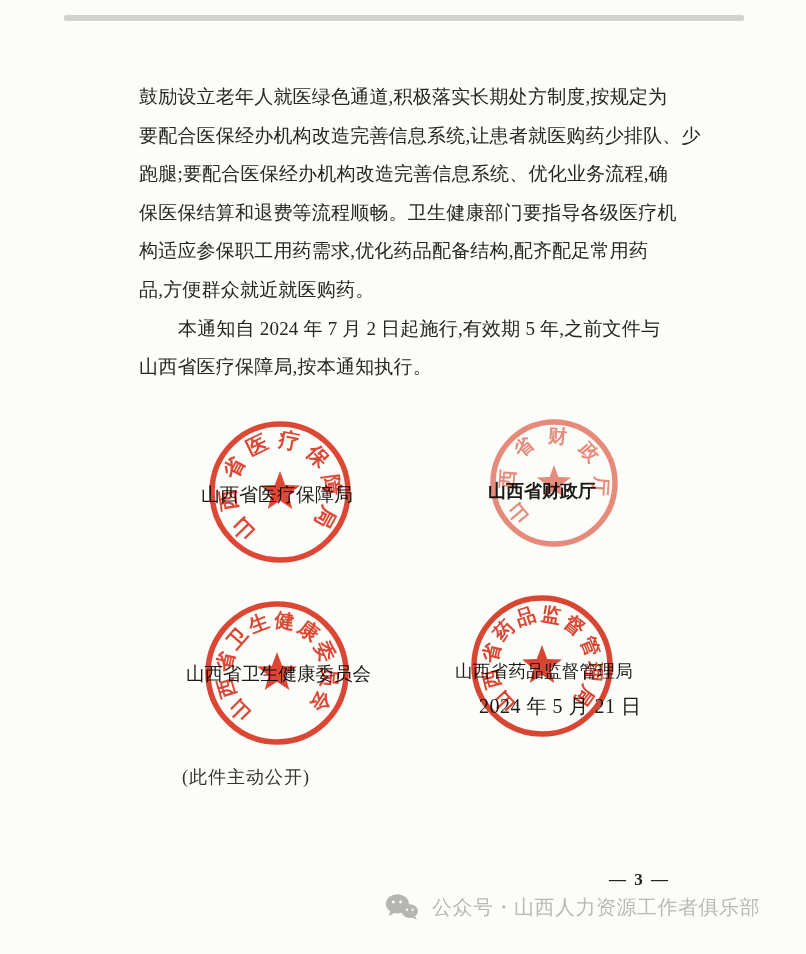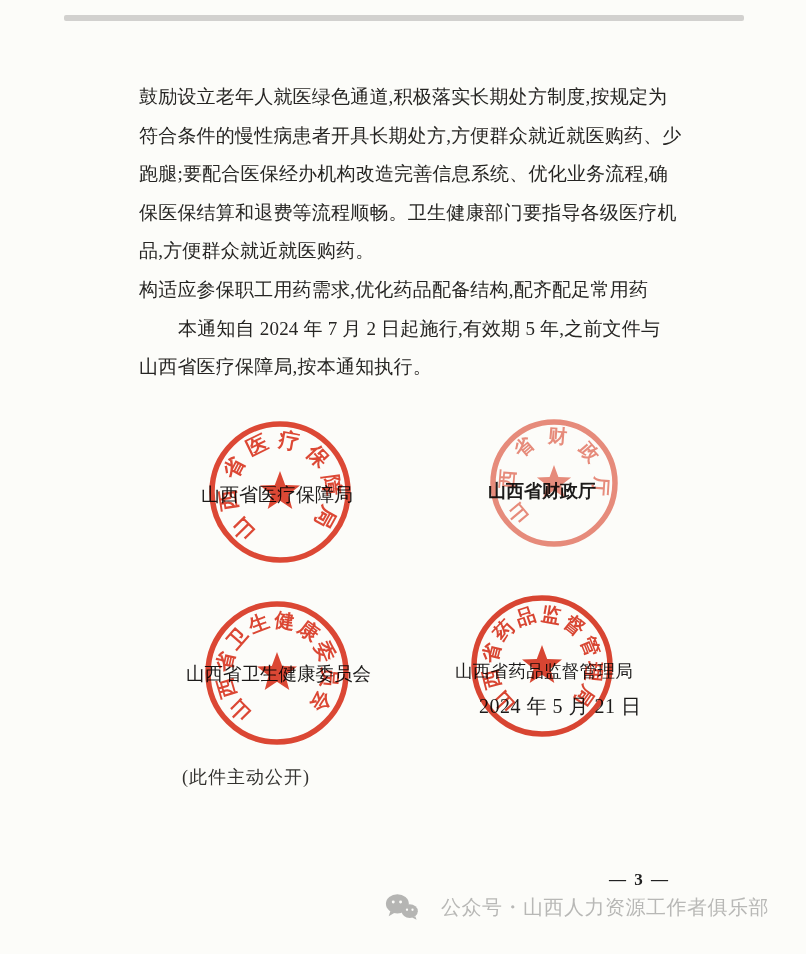--- a/index.html
+++ b/index.html
@@ -40,39 +40,39 @@
   }
   .page-number{
     position:absolute;left:609px;top:870px;font-size:17px;color:#222;
     font-weight:bold;letter-spacing:2px;white-space:nowrap;
   }
   .watermark{
     position:absolute;left:385px;top:893px;display:flex;align-items:center;
     color:#b8b8b6;z-index:0;
   }
   .watermark-text{
-    font-size:20px;letter-spacing:0.5px;margin-left:23px;white-space:nowrap;
+    font-size:20px;letter-spacing:0.5px;margin-left:14px;white-space:nowrap;
     font-family:"Liberation Sans","DejaVu Sans",sans-serif;
   }
   .wechat-icon{display:inline-block;width:33px;height:28px;}
 </style>
 </head>
 <body>
 
 <div class="page">
 
   <div class="scan-band"></div>
 
   <div class="body-text">
     <div class="bline">鼓励设立老年人就医绿色通道,积极落实长期处方制度,按规定为</div>
-    <div class="bline">符合条件的慢性病患者开具长期处方,方便群众就近就医购药、少</div>
+    <div class="bline">要配合医保经办机构改造完善信息系统,让患者就医购药少排队、少</div>
     <div class="bline">跑腿;要配合医保经办机构改造完善信息系统、优化业务流程,确</div>
     <div class="bline">保医保结算和退费等流程顺畅。卫生健康部门要指导各级医疗机</div>
+    <div class="bline">构适应参保职工用药需求,优化药品配备结构,配齐配足常用药</div>
     <div class="bline">品,方便群众就近就医购药。</div>
-    <div class="bline">构适应参保职工用药需求,优化药品配备结构,配齐配足常用药</div>
     <div class="bline indent">本通知自 2024 年 7 月 2 日起施行,有效期 5 年,之前文件与</div>
     <div class="bline">山西省医疗保障局,按本通知执行。</div>
   </div>
 
   <div class="dept-name" style="left:201px;top:482px;font-size:19px;">山西省医疗保障局</div>
 
   <div class="dept-name" style="left:488px;top:479px;font-size:18px;font-weight:bold;">山西省财政厅</div>
 
   <div class="dept-name" style="left:186px;top:661px;font-size:18.5px;">山西省卫生健康委员会</div>
 

